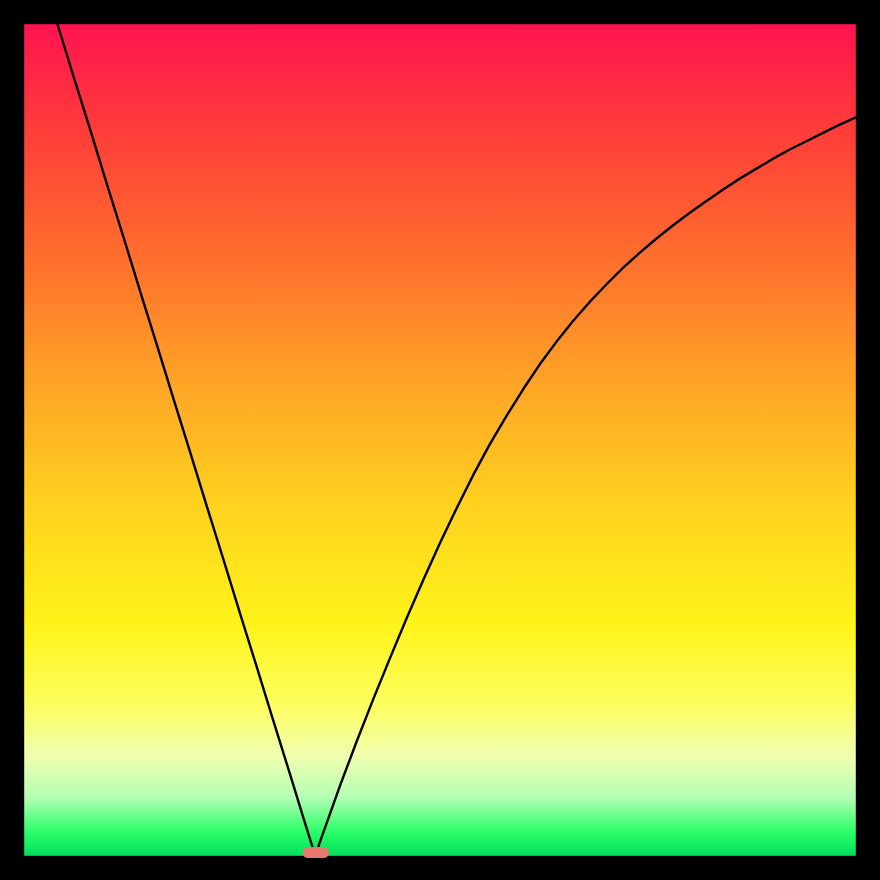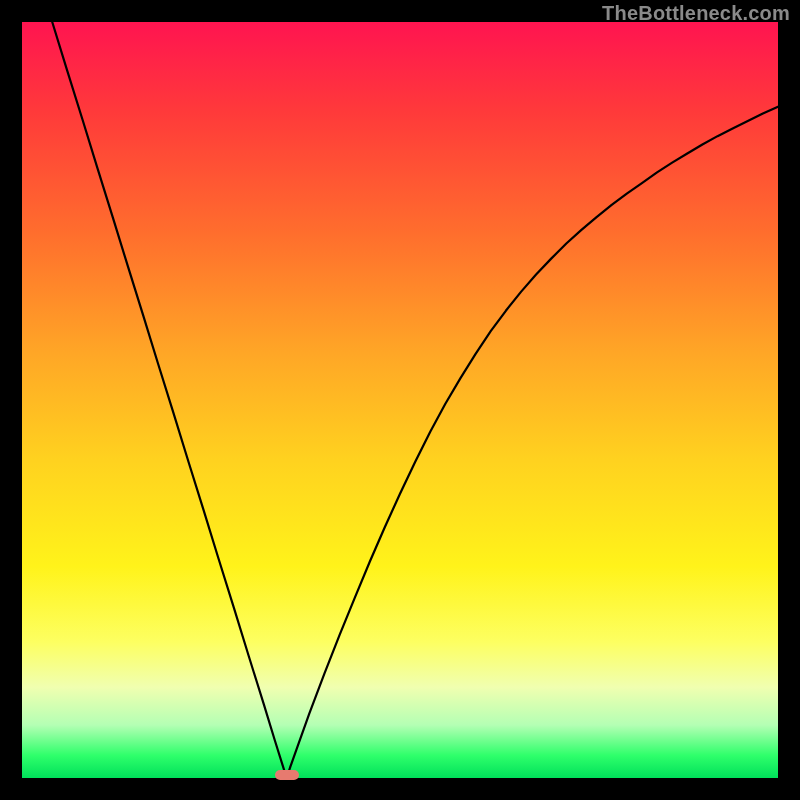--- a/index.html
+++ b/index.html
@@ -61,20 +61,19 @@
     height: 10px;
     border-radius: 5px;
     background: #e77a6f;
     transform: translate(-50%, -50%);
   }
 </style>
 </head>
 <body>
 
 <div class="frame">
-  <div class="watermark">TheBottleneck.com</div>
   <div class="plot-area">
     <svg class="curve-svg" viewBox="0 0 756 756" preserveAspectRatio="none">
       <path id="curve-path" class="curve-path" d="M30.24 0.00 L45.36 49.14 L60.48 97.52 L75.60 146.66 L90.72 195.05 L105.84 244.19 L120.96 292.57 L136.08 341.71 L151.20 390.10 L166.32 439.24 L181.44 487.62 L196.56 536.76 L211.68 585.14 L226.80 634.28 L241.92 682.67 L253.26 719.71 L260.82 743.90 L264.60 756.00 L268.38 744.66 L275.94 723.49 L287.28 691.74 L302.40 651.67 L317.52 613.12 L332.64 576.07 L347.76 539.78 L362.88 505.01 L378.00 471.74 L393.12 439.99 L408.24 409.75 L423.36 381.78 L438.48 356.08 L453.60 331.88 L468.72 309.20 L483.84 288.79 L498.96 269.89 L514.08 252.50 L529.20 236.63 L544.32 221.51 L559.44 207.90 L574.56 195.05 L589.68 182.95 L604.80 171.61 L619.92 161.03 L635.04 150.44 L650.16 140.62 L665.28 131.54 L680.40 122.47 L695.52 114.16 L710.64 106.60 L725.76 99.04 L740.88 91.48 L756.00 84.67"></path>
     </svg>
     <div id="min-marker" class="marker" style="left: 264.6px; top: 753px;"></div>
   </div>
 </div>
 
 </body></html>

